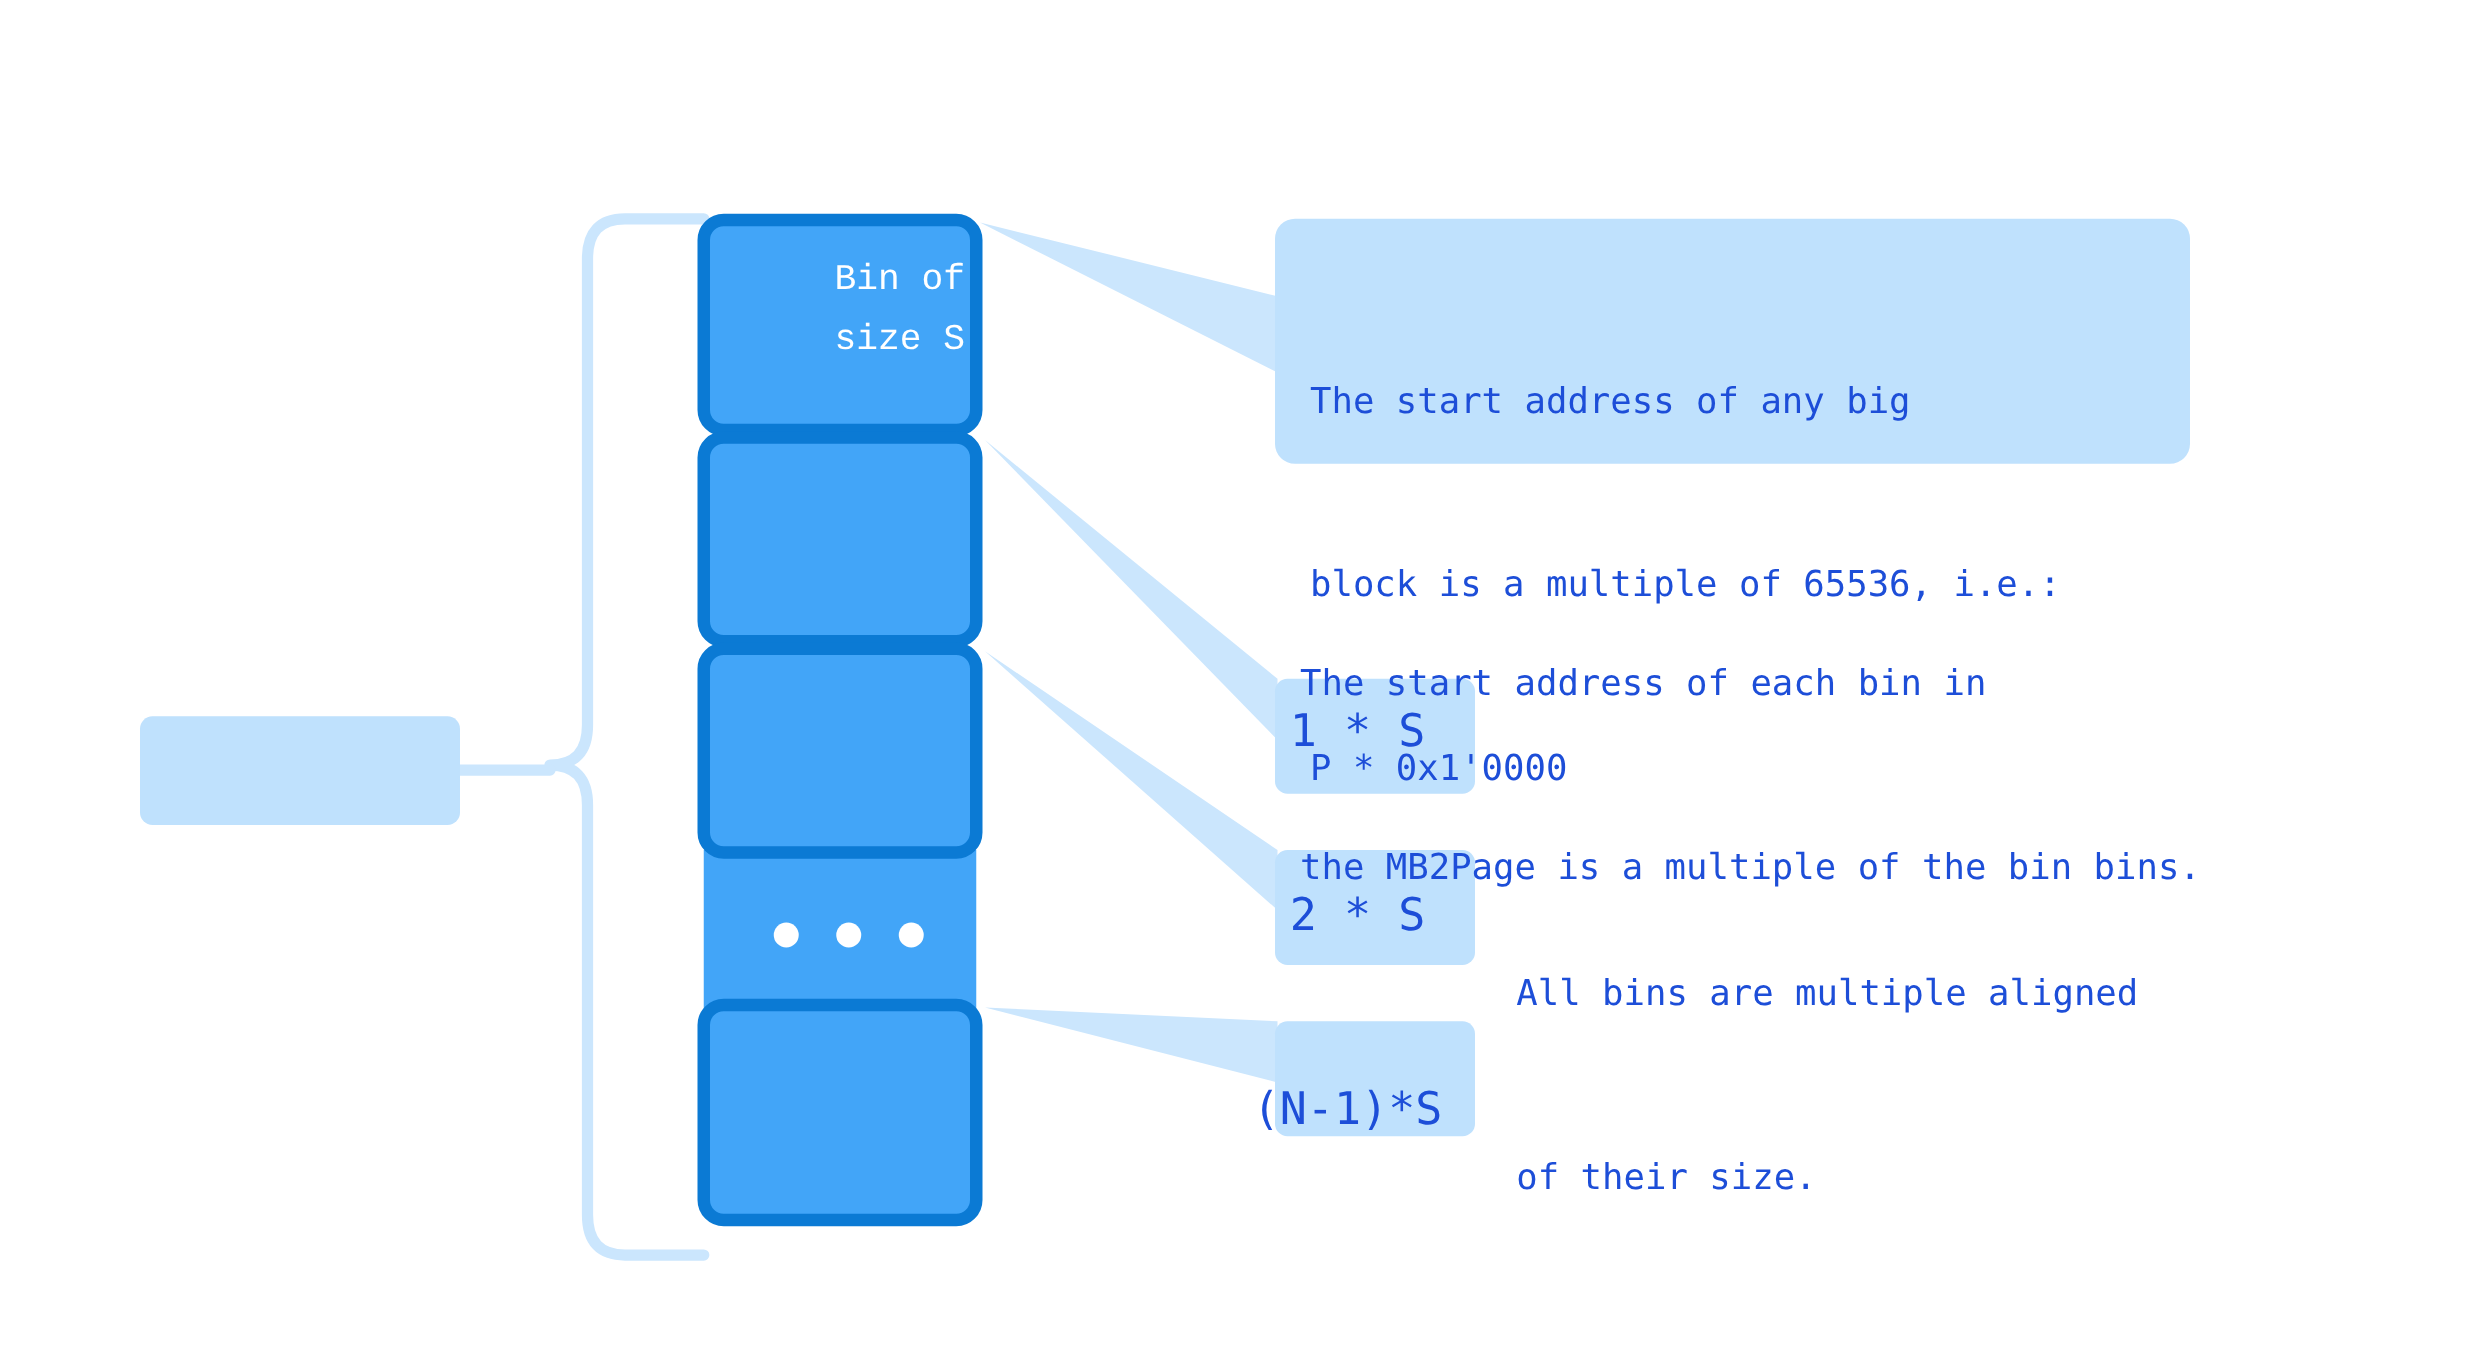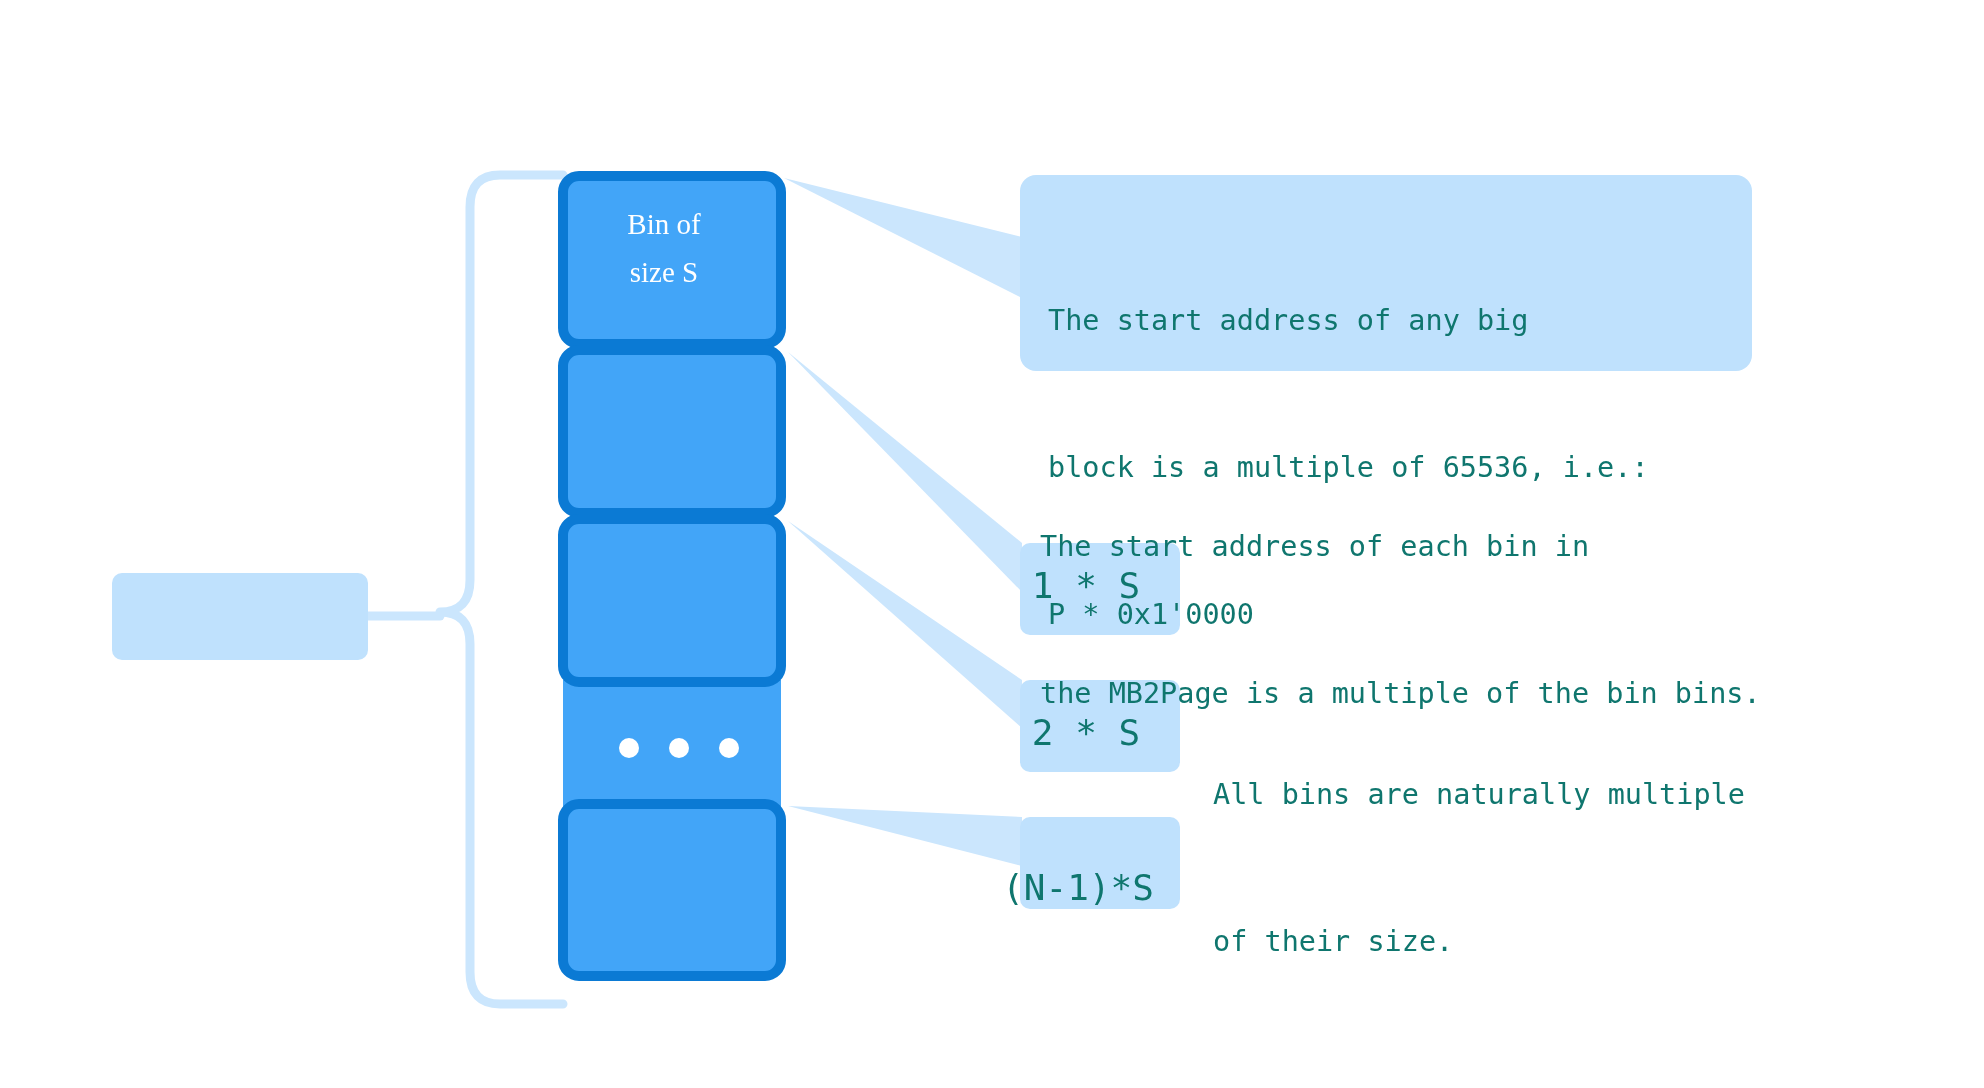--- a/index.html
+++ b/index.html
@@ -24,33 +24,33 @@
     top: 0;
     width: 1984px;
     height: 1088px;
   }
 
   
   .txt {
     position: absolute;
     white-space: pre;
     font-family: "DejaVu Sans Mono", "Liberation Mono", monospace;
-    color: #0f766e;
+    color: #1d4ed8;
   }
 
   .bin-label {
     position: absolute;
     left: 556px;
     top: 200px;
     width: 216px;
-    text-align: center;
+    text-align: right;
     color: #ffffff;
     font-size: 29px;
     line-height: 48px;
-    font-family: Liberation Serif, serif;
+    font-family: Liberation Mono, monospace;
     white-space: pre-line;
   }
 
   .bytes-label {
     left: 112px;
     top: 573px;
     width: 256px;
     height: 87px;
     display: flex;
     align-items: center;
@@ -154,21 +154,21 @@
     <div>block is a multiple of 65536, i.e.:</div>
     <div>P * 0x1'0000</div>
   </div>
 
   <div class="txt note-one">
     <div>The start address of each bin in</div>
     <div>the MB2Page is a multiple of the bin bins.</div>
   </div>
 
   <div class="txt note-two">
-    <div>All bins are naturally multiple</div>
+    <div>All bins are multiple aligned</div>
     <div>of their size.</div>
   </div>
 
   <div class="txt mult-label mult-1s">1 * S</div>
   <div class="txt mult-label mult-2s">2 * S</div>
   <div class="txt mult-label mult-ns">(N-1)*S</div>
 
 </div>
 
 </body></html>

